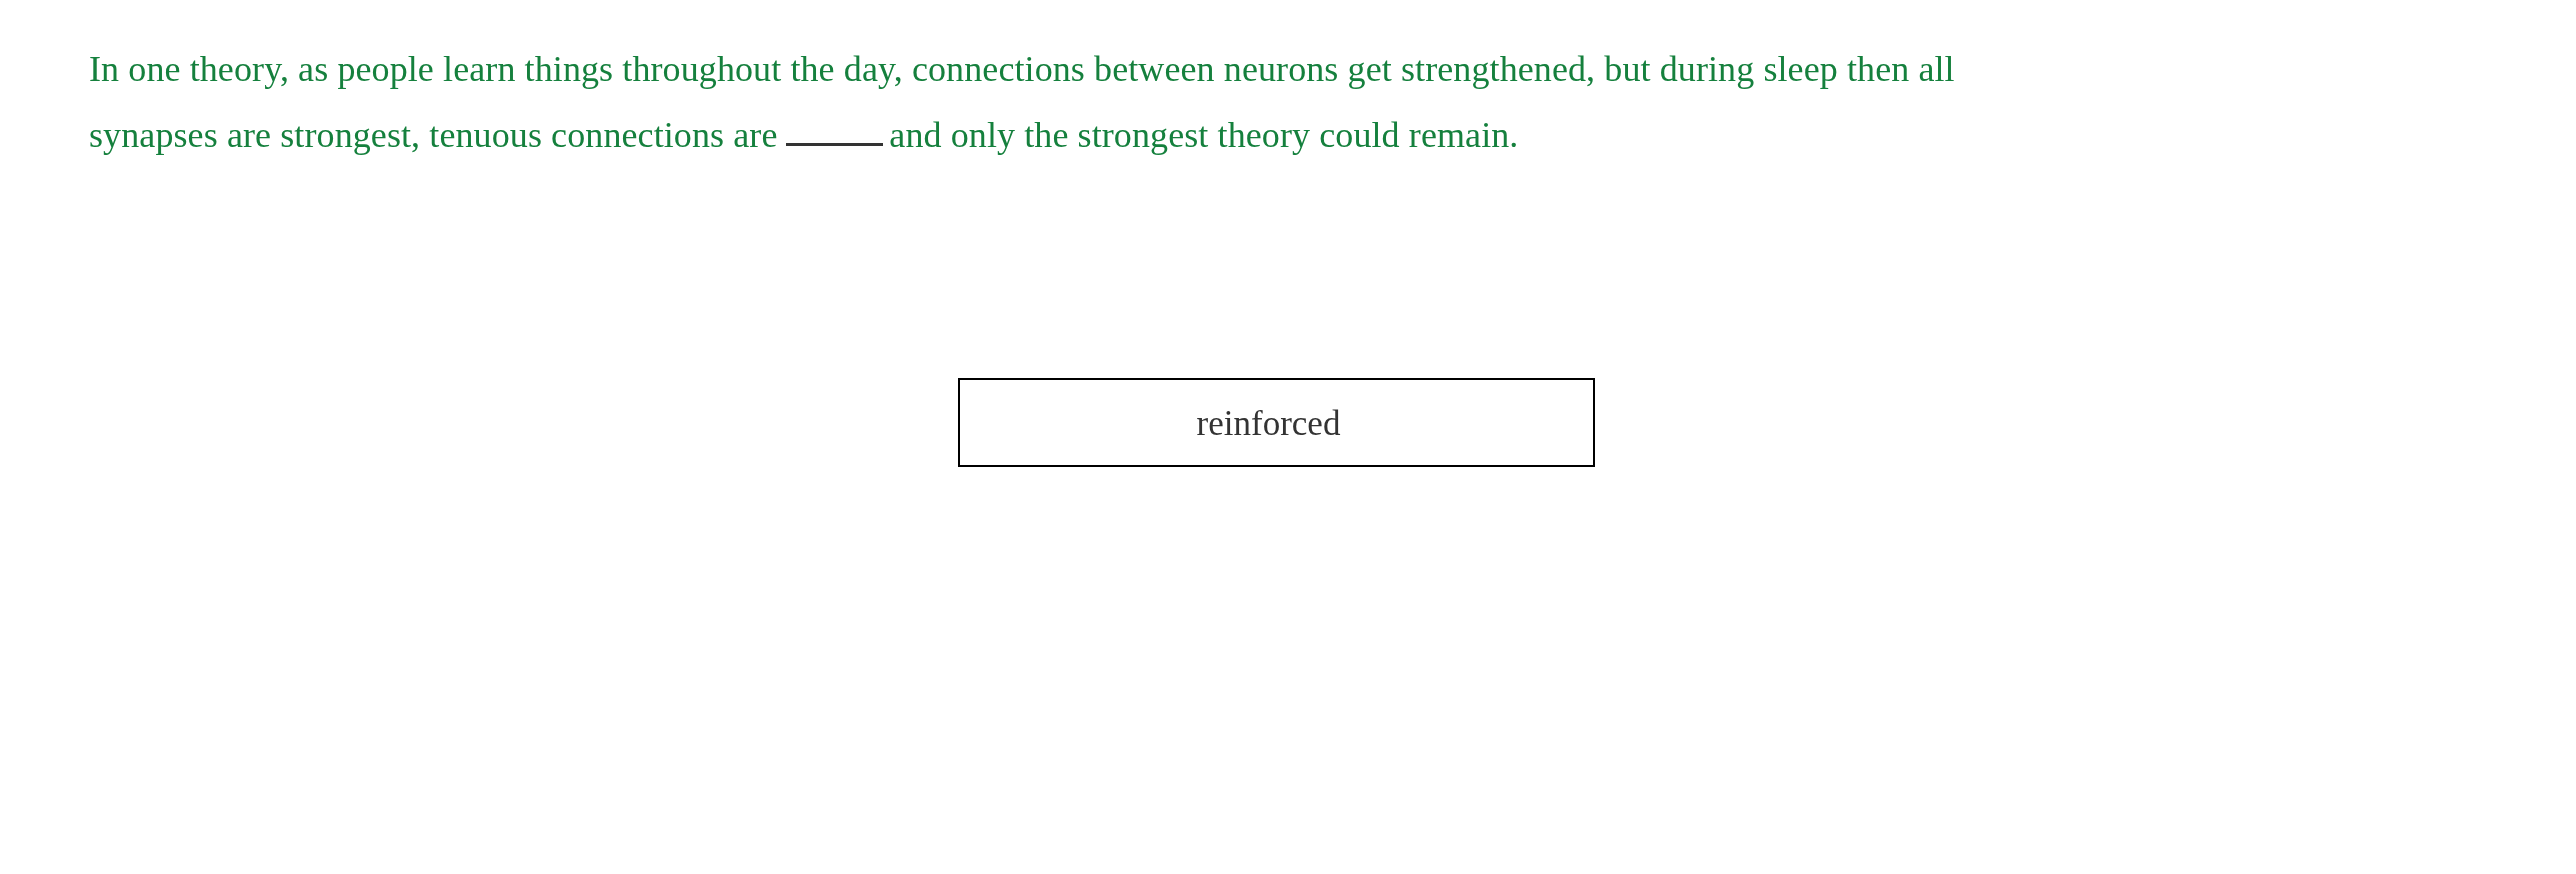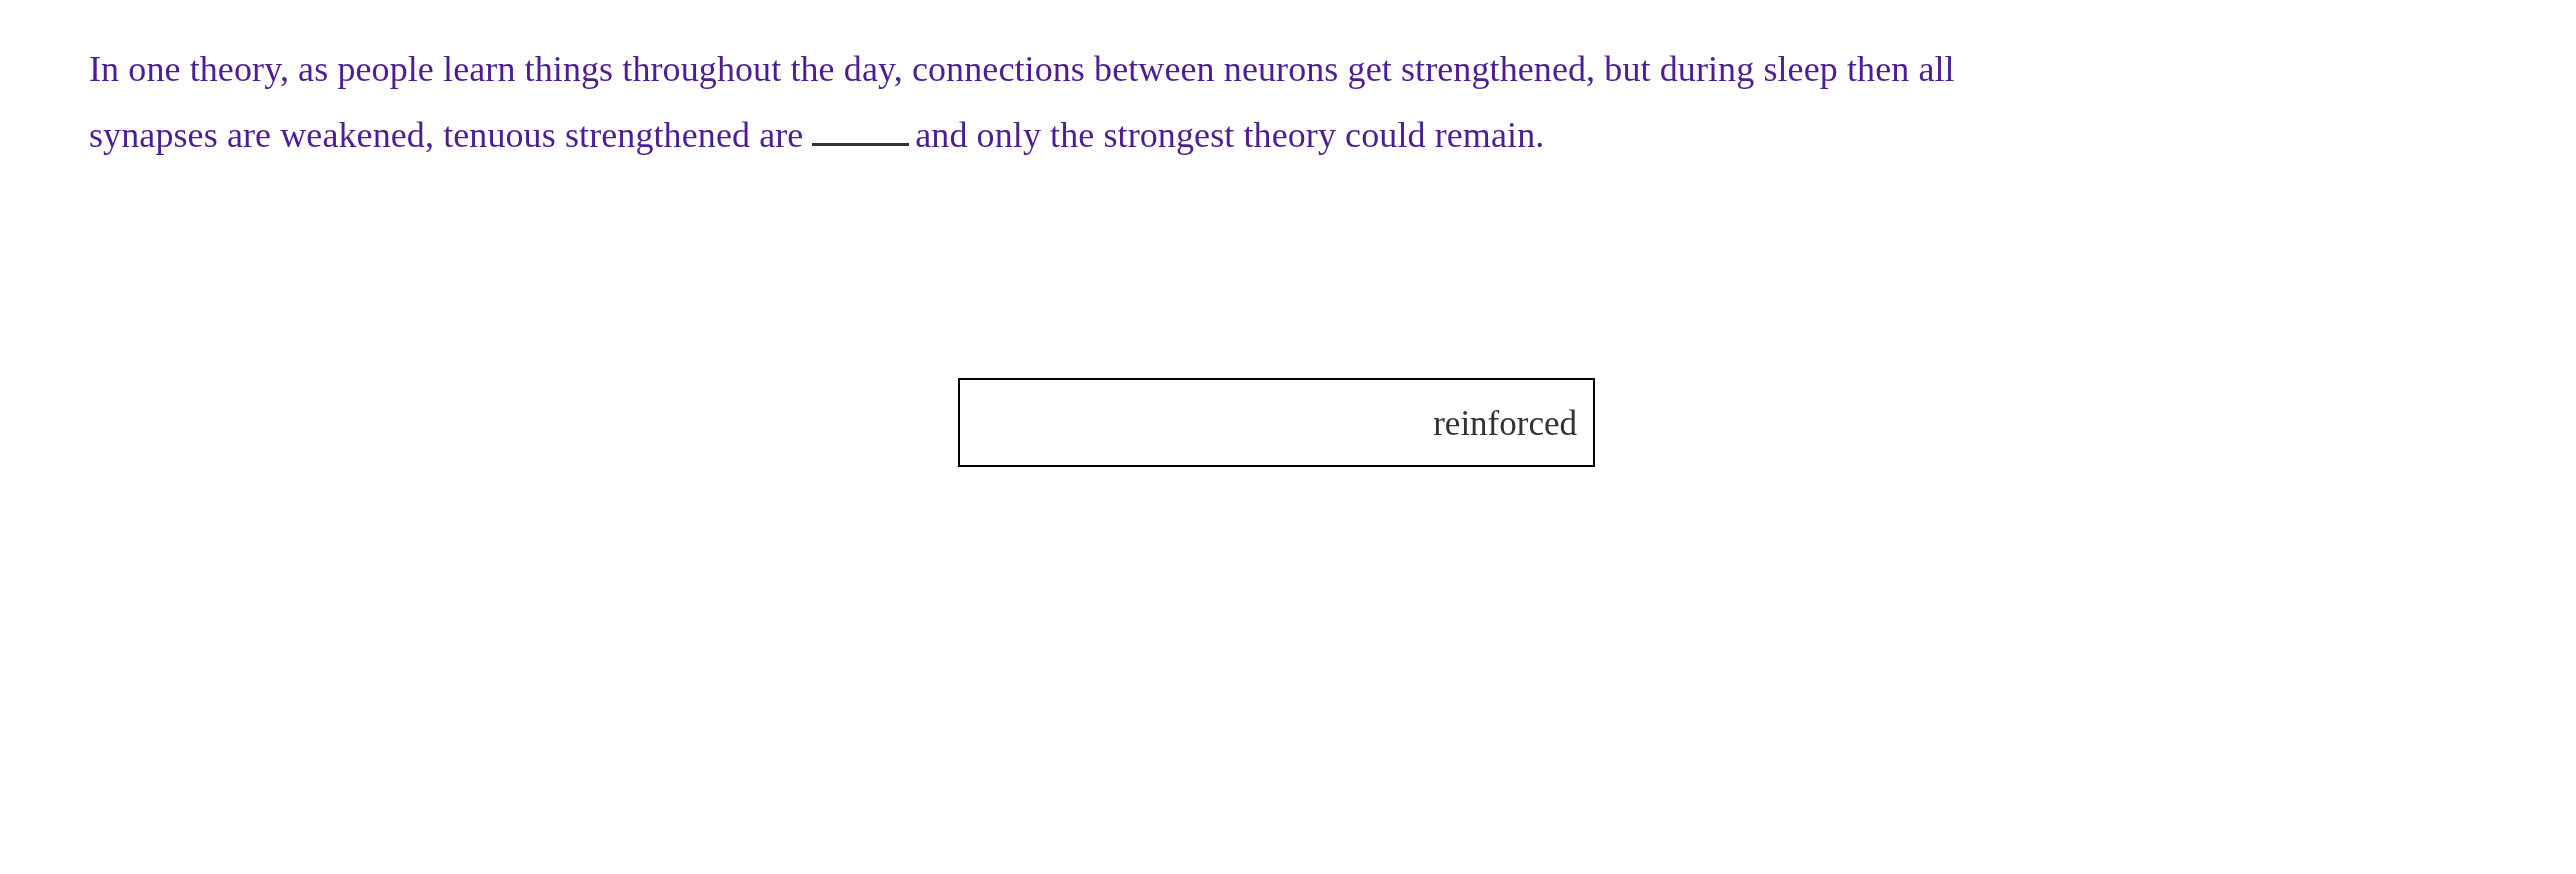--- a/index.html
+++ b/index.html
@@ -17,21 +17,21 @@
   }
 
   
   .question-passage {
     position: absolute;
     left: 89px;
     top: 36px;
     width: 2326px;
     font-size: 36px;
     line-height: 66px;
-    color: #4c1d95;
+    color: #15803d;
     letter-spacing: 0.1px;
   }
   .passage-line {
     white-space: nowrap;
   }
   .blank-slot {
     display: inline-block;
     border-bottom: 3.3px solid #333333;
     width: 97px;
     margin: 0 6.6px 0 8.2px;
@@ -59,33 +59,33 @@
   }
   .choice-row:last-child {
     border-bottom: none;
   }
   .choice-label {
     position: absolute;
     left: 0;
     right: 16px;
     top: 50%;
     transform: translateY(-50%);
-    text-align: right;
+    text-align: center;
     font-size: 35px;
     line-height: 39px;
     color: #333333;
   }
 </style>
 </head>
 <body>
 
 <div class="question-passage">
   <div class="passage-line">In one theory, as people learn things throughout the day, connections between neurons get strengthened, but during sleep then all</div>
   <div class="passage-line">
-    <span>synapses are weakened, tenuous strengthened are</span><span class="blank-slot"></span><span>and only the strongest theory could remain.</span>
+    <span>synapses are strongest, tenuous connections are</span><span class="blank-slot"></span><span>and only the strongest theory could remain.</span>
   </div>
 </div>
 
 <div class="choices-table">
   <div class="choice-row">
     <span class="choice-label">reinforced</span>
   </div>
 </div>
 
 

